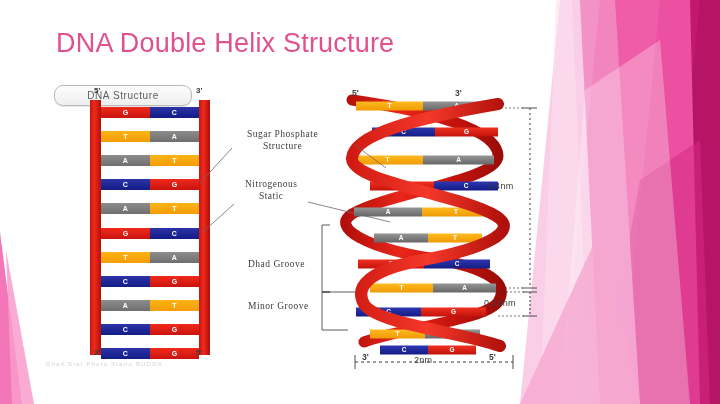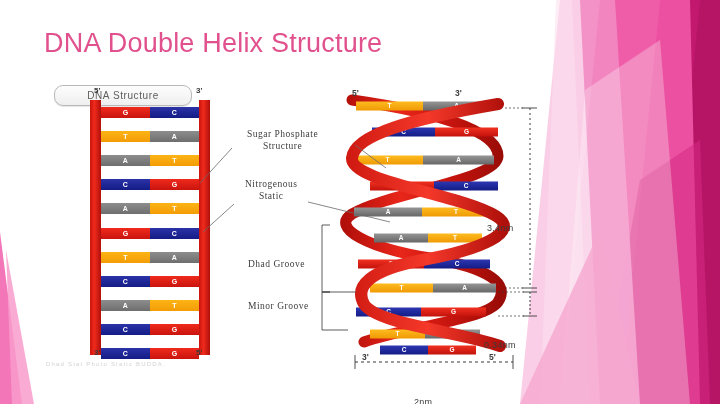--- a/index.html
+++ b/index.html
@@ -4,21 +4,21 @@
 <style>
   html,body{margin:0;padding:0;background:#fff;}
   body{width:720px;height:404px;overflow:hidden;font-family:"Liberation Sans",sans-serif;}
   #slide{position:relative;width:720px;height:404px;background:#ffffff;overflow:hidden;}
 
   
   .deco{position:absolute;top:0;left:0;width:720px;height:404px;pointer-events:none;}
 
   
   #title{
-    position:absolute;left:44px;top:28px;
+    position:absolute;left:56px;top:28px;
     font-size:27px;letter-spacing:0.2px;
     color:#e0518e;font-family:"Liberation Sans",sans-serif;
     white-space:nowrap;
   }
 
   
   #dna-structure-pill{
     position:absolute;left:54px;top:77px;
     width:136px;height:19px;
     border:1px solid #b9b9b9;border-radius:9px;
@@ -43,21 +43,21 @@
   .b-G{background:linear-gradient(180deg,#ef2a1c,#c9140e);}
   .b-C{background:linear-gradient(180deg,#2b33a8,#141c86);}
 
   .tick{position:absolute;font-size:8px;color:#3b3b3b;font-weight:bold;}
 
   
   .callout{position:absolute;font-size:9.5px;color:#3d3d3d;letter-spacing:.5px;
            text-align:center;line-height:12px;white-space:nowrap;font-family:Liberation Serif, serif;}
 
   
-  .meas{position:absolute;font-size:9px;color:#3b3b3b;letter-spacing:.3px;white-space:nowrap;margin-top:42px;}
+  .meas{position:absolute;font-size:9px;color:#3b3b3b;letter-spacing:.3px;white-space:nowrap;}
 
   
   .prime{position:absolute;font-size:8.5px;color:#3b3b3b;font-weight:bold;}
 
   
   #credit{position:absolute;left:46px;top:361px;font-size:6px;color:#d2d2d2;
           letter-spacing:1.2px;white-space:nowrap;}
 </style>
 </head>
 <body>

